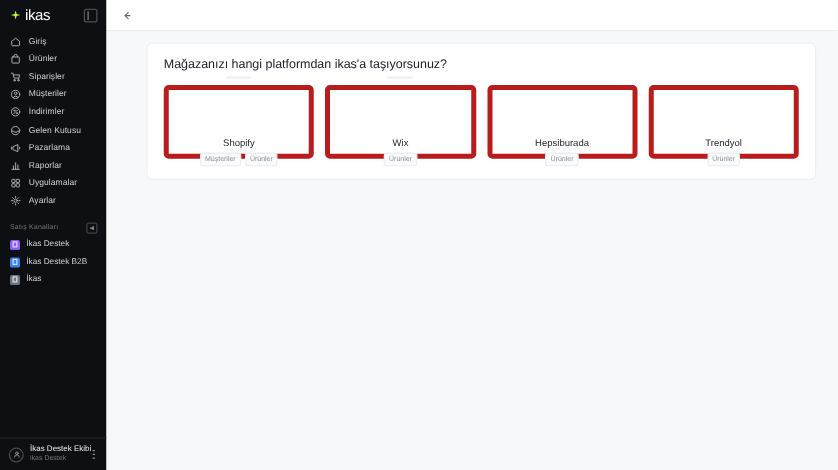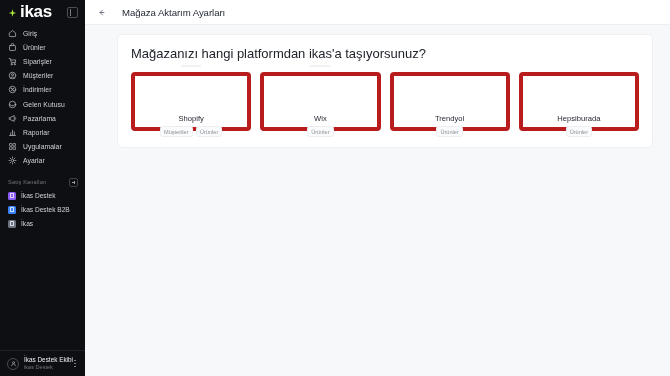--- a/index.html
+++ b/index.html
@@ -27,21 +27,21 @@
   .sb-top {
     height: 24px;
     display: flex;
     align-items: center;
     justify-content: space-between;
     padding: 0 7px 0 8px;
   }
   .brand { display: flex; align-items: center; gap: 3px; }
   .brand-spark { width: 9px; height: 9px; display: block; }
   .brand-name {
-    font-size: 17px; font-weight: bold; color: #ffffff;
+    font-size: 12px; font-weight: normal; color: #ffffff;
     letter-spacing: -0.3px;
   }
   .collapse-btn {
     width: 11px; height: 11px;
     border: 1px solid #4b5057;
     border-radius: 2px;
     position: relative;
     cursor: pointer;
   }
   .collapse-btn::after {
@@ -173,21 +173,21 @@
   }
 
   .content { flex: 1; padding: 9px 17px 0 32px; }
   .panel {
     background: #ffffff;
     border: 1px solid #eef0f3;
     border-radius: 5px;
     padding: 11px 13px 16px 13px;
   }
   .panel-q {
-    font-size: 13px; color: #20242b;
+    font-size: 10px; color: #20242b;
     margin-bottom: 11px;
     letter-spacing: -0.02px;
   }
   .grid {
     display: grid;
     grid-template-columns: repeat(4, 1fr);
     gap: 9px;
   }
   .card {
     border: 4px solid #b91c1c;
@@ -434,21 +434,20 @@
 
 <div id="main">
 
   <div class="topbar">
     <div class="back-btn">
       <svg viewBox="0 0 14 14" fill="none" stroke="currentColor" stroke-width="1.3" stroke-linecap="round" stroke-linejoin="round">
           <path d="M8.6 3.2 4.8 7l3.8 3.8"></path>
           <path d="M4.8 7h6"></path>
         </svg>
     </div>
-    <div class="page-title">Mağaza Aktarım Ayarları</div>
   </div>
 
   <div class="content">
     <div class="panel">
       <div class="panel-q">Mağazanızı hangi platformdan ikas'a taşıyorsunuz?</div>
 
       <div class="grid">
 
         <div class="card">
           <span class="logo-box shadow">
@@ -465,34 +464,20 @@
             <span class="tag">Müşteriler</span>
             <span class="tag">Ürünler</span>
           </span>
         </div>
 
         <div class="card">
           <span class="logo-box shadow">
             <span class="wix-txt">WiX</span>
           </span>
           <span class="card-name">Wix</span>
-          <span class="tags">
-            <span class="tag">Ürünler</span>
-          </span>
-        </div>
-
-        <div class="card">
-          <span class="logo-box">
-            <span class="trendyol-box">
-              <span class="trendyol-band">
-                <span>trendyol</span>
-              </span>
-            </span>
-          </span>
-          <span class="card-name">Trendyol</span>
           <span class="tags">
             <span class="tag">Ürünler</span>
           </span>
         </div>
 
         <div class="card">
           <span class="logo-box">
             <span class="hb-wrap">
               <span class="hb-txt">hepsi</span>
               <span class="hb-txt">burada</span>
@@ -505,17 +490,31 @@
                   <i style="background:#22c55e"></i>
                   <i style="background:#f2c12f"></i>
               </span>
             </span>
           </span>
           <span class="card-name">Hepsiburada</span>
           <span class="tags">
             <span class="tag">Ürünler</span>
           </span>
         </div>
+
+        <div class="card">
+          <span class="logo-box">
+            <span class="trendyol-box">
+              <span class="trendyol-band">
+                <span>trendyol</span>
+              </span>
+            </span>
+          </span>
+          <span class="card-name">Trendyol</span>
+          <span class="tags">
+            <span class="tag">Ürünler</span>
+          </span>
+        </div>
       </div>
 
     </div>
   </div>
 </div>
 
 </body></html>

